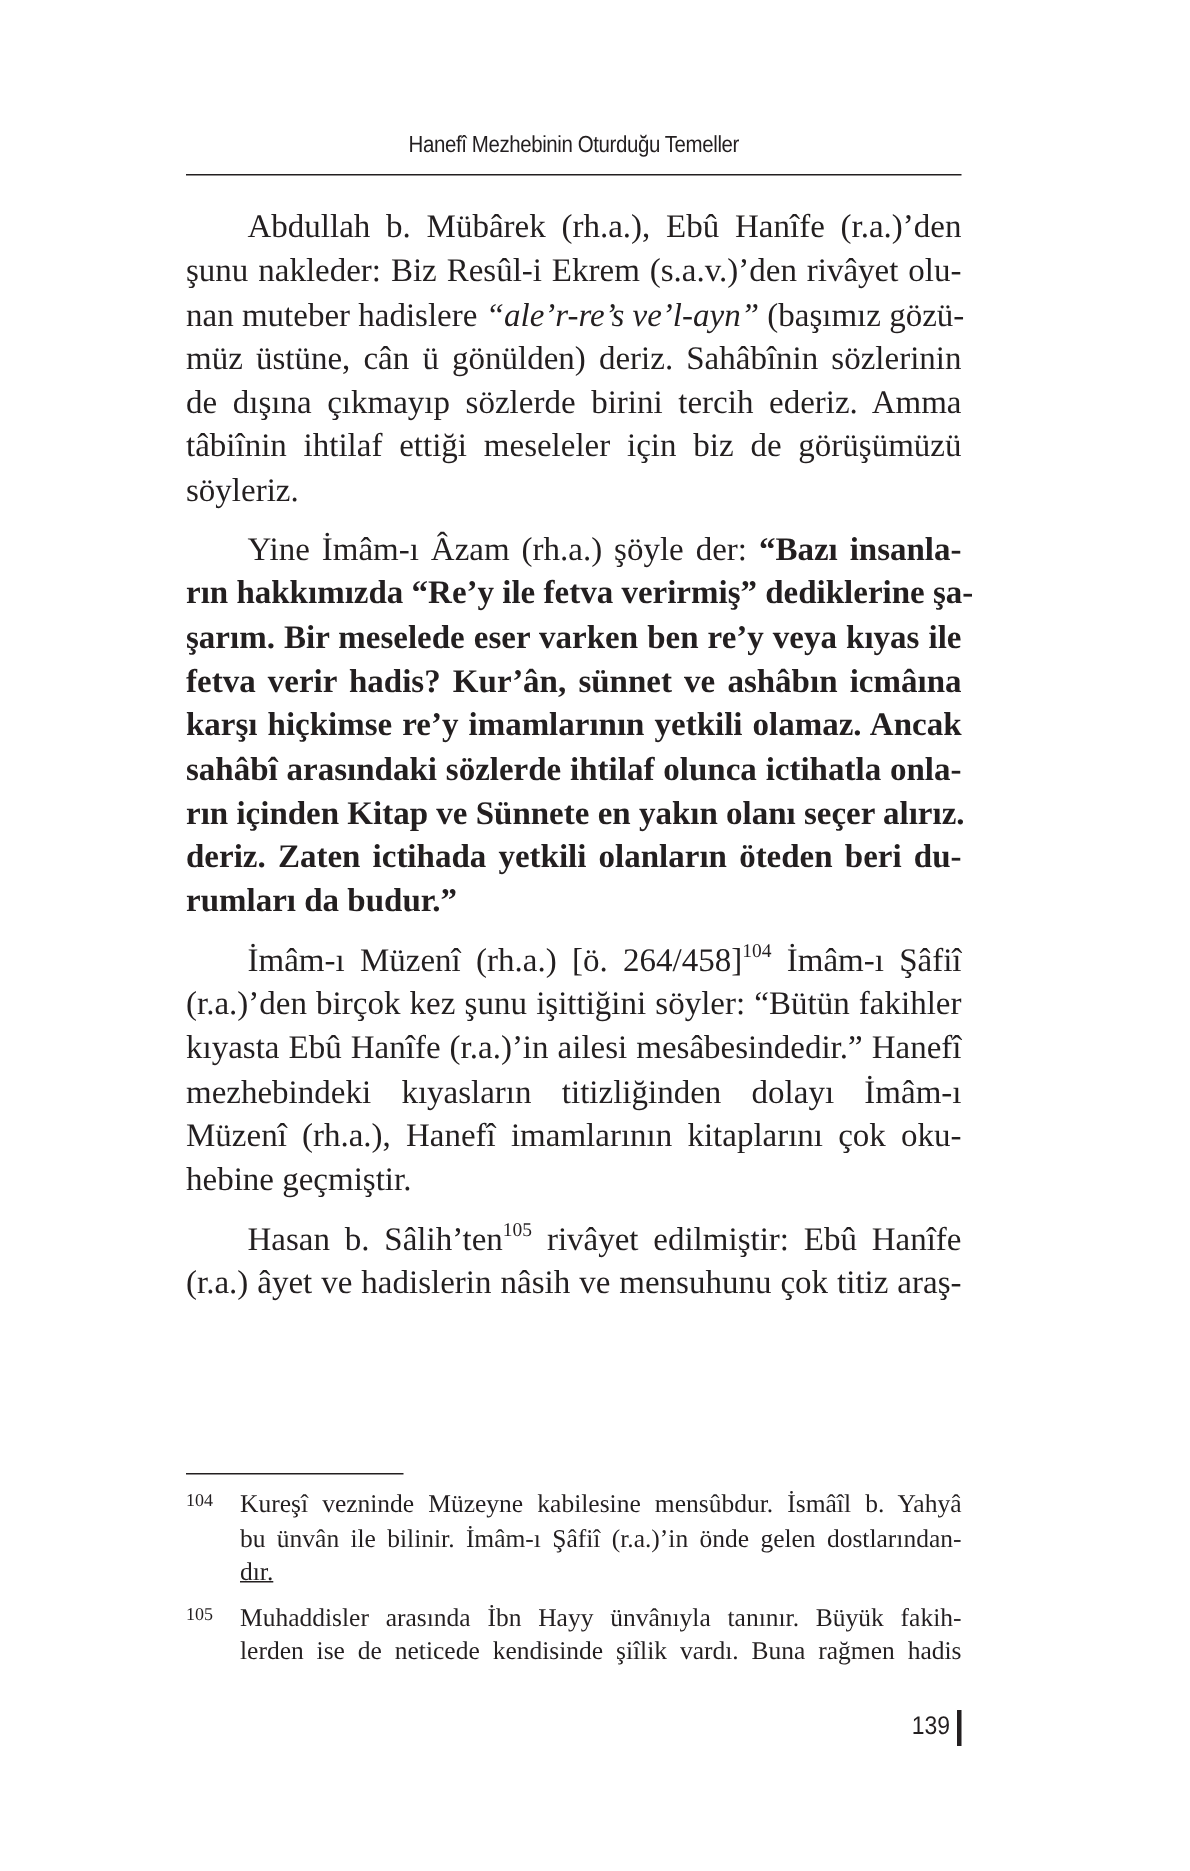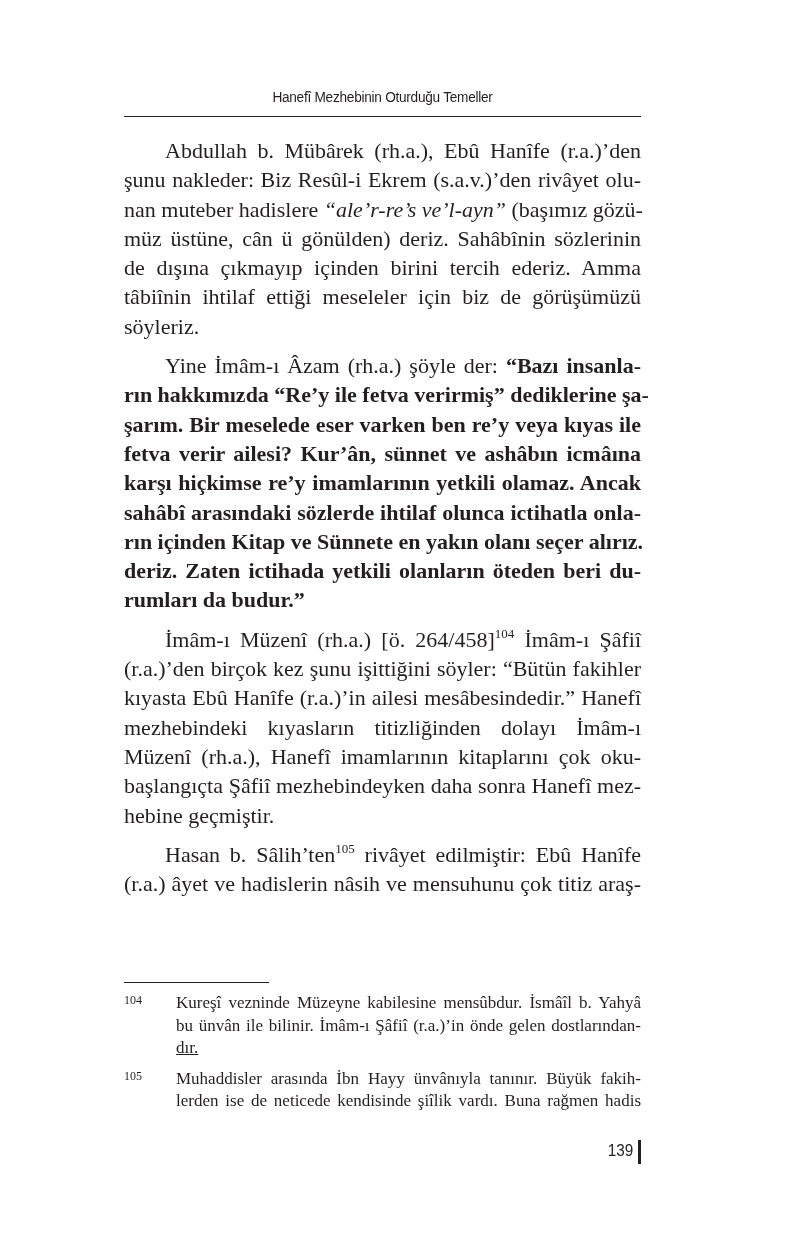--- a/index.html
+++ b/index.html
@@ -27,21 +27,21 @@
     b { font-weight: bold; }
     sup { font-size: 13px; line-height: 0; vertical-align: 9px; }
     .fn-rule { position: absolute; left: 124px; width: 145px; top: 982px; border-top: 1px solid #231f20; }
     .footnotes {
       position: absolute; left: 124px; width: 517px; top: 992px;
       font-family: "Liberation Serif", serif;
       font-size: 17px; line-height: 22.5px;
     }
     .fn { position: relative; padding-left: 36px; margin-bottom: 8px; }
     .fn-num { position: absolute; left: 0; top: -3px; font-size: 12px; }
-    .fn .line { display: block; white-space: nowrap; text-align: justify; text-align-last: justify; margin-left: 16px; }
+    .fn .line { display: block; white-space: nowrap; text-align: justify; text-align-last: justify; }
     .fn .line.last { text-align-last: left; text-decoration: underline; }
     .folio {
       position: absolute; right: 160px; top: 1141px;
       font-family: "Liberation Sans", sans-serif; font-size: 17px; color: #231f20;
       transform: scaleX(0.9); transform-origin: right;
     }
     .folio-bar { position: absolute; left: 638px; top: 1140px; width: 3px; height: 24px; background: #231f20; }
   </style>
 </head>
 <body>
@@ -49,42 +49,41 @@
 <div class="page">
   <div class="running-head">Hanefî Mezhebinin Oturduğu Temeller</div>
   <div class="head-rule"></div>
 
   <div class="body" id="body">
       <div class="para">
         <span class="line first"><span>Abdullah b. Mübârek (rh.a.), Ebû Hanîfe (r.a.)’den</span></span>
         <span class="line"><span>şunu nakleder: Biz Resûl-i Ekrem (s.a.v.)’den rivâyet olu-</span></span>
         <span class="line"><span>nan muteber hadislere </span><i>“ale’r-re’s ve’l-ayn”</i><span> (başımız gözü-</span></span>
         <span class="line"><span>müz üstüne, cân ü gönülden) deriz. Sahâbînin sözlerinin</span></span>
-        <span class="line"><span>de dışına çıkmayıp içinden birini tercih ederiz. Amma</span></span>
+        <span class="line"><span>de dışına çıkmayıp sözlerde birini tercih ederiz. Amma</span></span>
         <span class="line"><span>tâbiînin ihtilaf ettiği meseleler için biz de görüşümüzü</span></span>
         <span class="line last"><span>söyleriz.</span></span>
       </div>
       <div class="para">
         <span class="line first"><span>Yine İmâm-ı Âzam (rh.a.) şöyle der: </span><b>“Bazı insanla-</b></span>
         <span class="line"><b>rın hakkımızda “Re’y ile fetva verirmiş” dediklerine şa-</b></span>
         <span class="line"><b>şarım. Bir meselede eser varken ben re’y veya kıyas ile</b></span>
-        <span class="line"><b>fetva verir ailesi? Kur’ân, sünnet ve ashâbın icmâına</b></span>
+        <span class="line"><b>fetva verir hadis? Kur’ân, sünnet ve ashâbın icmâına</b></span>
         <span class="line"><b>karşı hiçkimse re’y imamlarının yetkili olamaz. Ancak</b></span>
         <span class="line"><b>sahâbî arasındaki sözlerde ihtilaf olunca ictihatla onla-</b></span>
         <span class="line"><b>rın içinden Kitap ve Sünnete en yakın olanı seçer alırız.</b></span>
         <span class="line"><b>deriz. Zaten ictihada yetkili olanların öteden beri du-</b></span>
         <span class="line last"><b>rumları da budur.”</b></span>
       </div>
       <div class="para">
         <span class="line first"><span>İmâm-ı Müzenî (rh.a.) [ö. 264/458]</span><sup>104</sup><span> İmâm-ı Şâfiî</span></span>
         <span class="line"><span>(r.a.)’den birçok kez şunu işittiğini söyler: “Bütün fakihler</span></span>
         <span class="line"><span>kıyasta Ebû Hanîfe (r.a.)’in ailesi mesâbesindedir.” Hanefî</span></span>
         <span class="line"><span>mezhebindeki kıyasların titizliğinden dolayı İmâm-ı</span></span>
         <span class="line"><span>Müzenî (rh.a.), Hanefî imamlarının kitaplarını çok oku-</span></span>
-        <span class="line"><span>başlangıçta Şâfiî mezhebindeyken daha sonra Hanefî mez-</span></span>
         <span class="line last"><span>hebine geçmiştir.</span></span>
       </div>
       <div class="para">
         <span class="line first"><span>Hasan b. Sâlih’ten</span><sup>105</sup><span> rivâyet edilmiştir: Ebû Hanîfe</span></span>
         <span class="line"><span>(r.a.) âyet ve hadislerin nâsih ve mensuhunu çok titiz araş-</span></span>
       </div>
     </div>
 
   <div class="fn-rule"></div>
   <div class="footnotes" id="footnotes">

